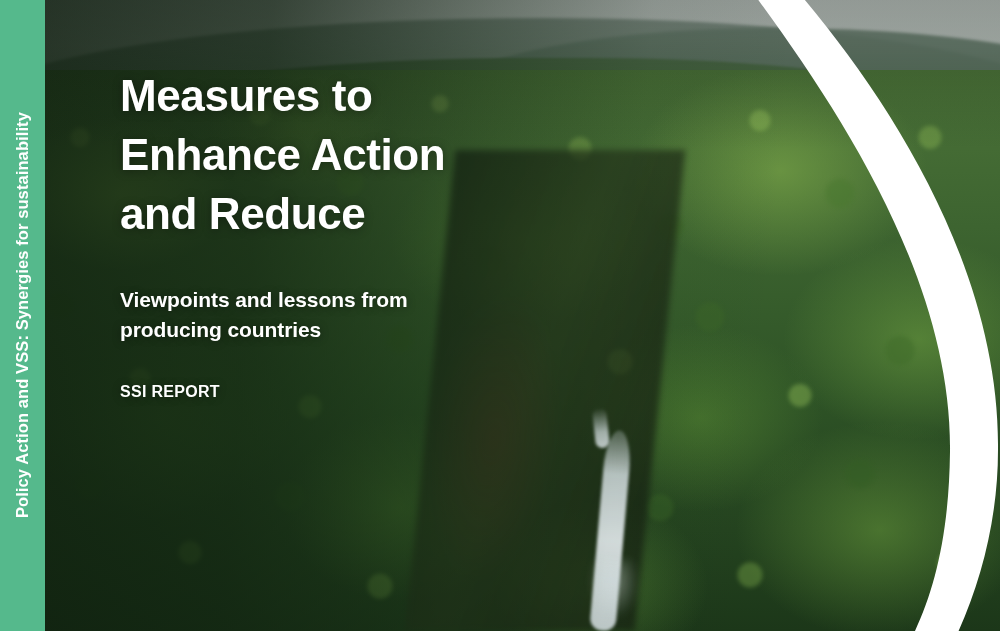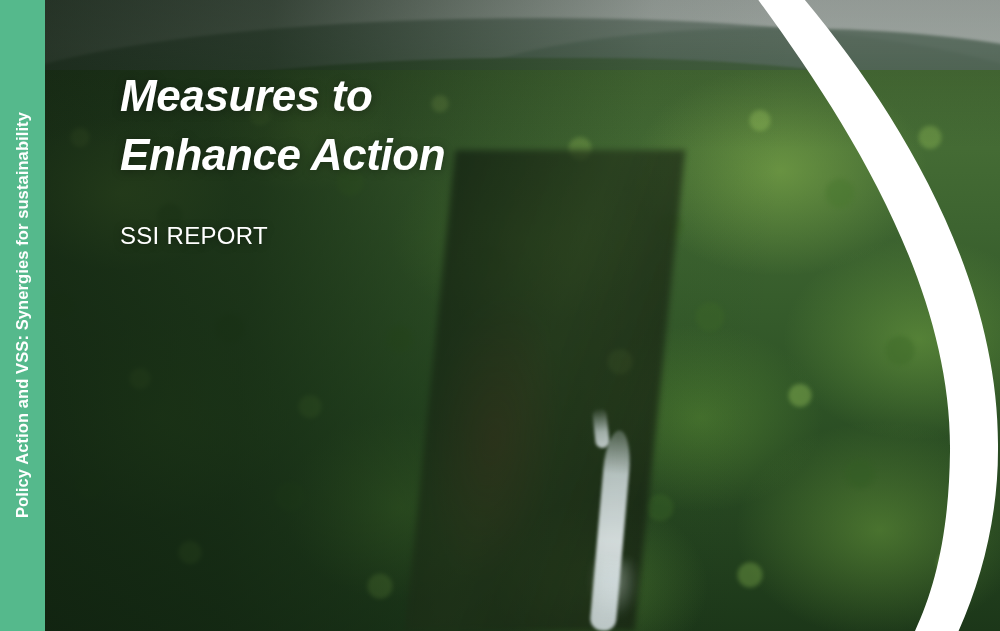--- a/index.html
+++ b/index.html
@@ -205,38 +205,37 @@
     width: 430px;
     color: #ffffff;
   }
   .title {
     font-size: 44px;
     font-weight: bold;
     line-height: 59px;
     letter-spacing: -0.4px;
     margin: 0;
     text-shadow: 0 1px 10px rgba(0,0,0,.35);
-    font-style: italic;
   }
   .title .ln { display: block; }
 
   .subtitle {
     margin: 42px 0 0 0;
     font-size: 21px;
     font-weight: bold;
     line-height: 30px;
     letter-spacing: -0.1px;
     text-shadow: 0 1px 8px rgba(0,0,0,.4);
   }
   .subtitle .ln { display: block; }
 
   .kicker {
     margin: 38px 0 0 0;
-    font-size: 24px;
-    font-weight: normal;
+    font-size: 16px;
+    font-weight: bold;
     letter-spacing: .3px;
     text-shadow: 0 1px 8px rgba(0,0,0,.4);
   }
 </style>
 </head>
 <body>
 
 <div id="cover">
 
   <div class="photo">
@@ -261,19 +260,24 @@
   </svg>
 
   <div class="spine">
     <span class="spine-text">Policy Action and VSS: Synergies for sustainability</span>
   </div>
 
   <div class="content">
     <h1 class="title">
       <span class="ln">Measures to</span>
       <span class="ln">Enhance Action</span>
+      <span class="ln">and Reduce</span>
     </h1>
 
+    <p class="subtitle">
+      <span class="ln">Viewpoints and lessons from</span>
+      <span class="ln">producing countries</span>
+    </p>
 
     <p class="kicker">SSI REPORT</p>
   </div>
 
 </div>
 
 </body></html>

